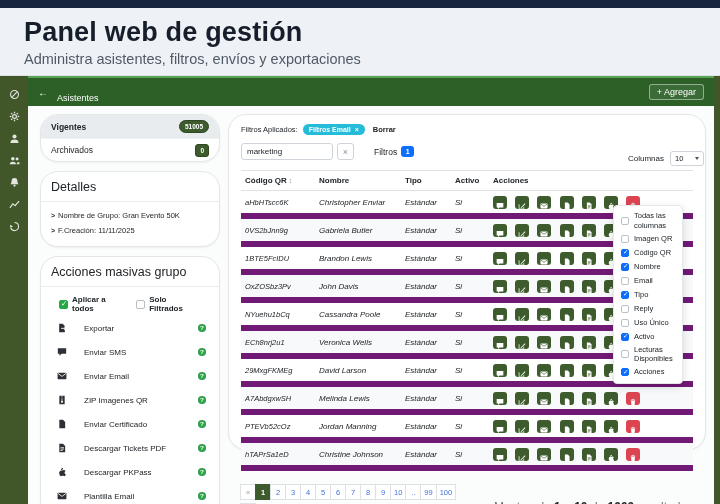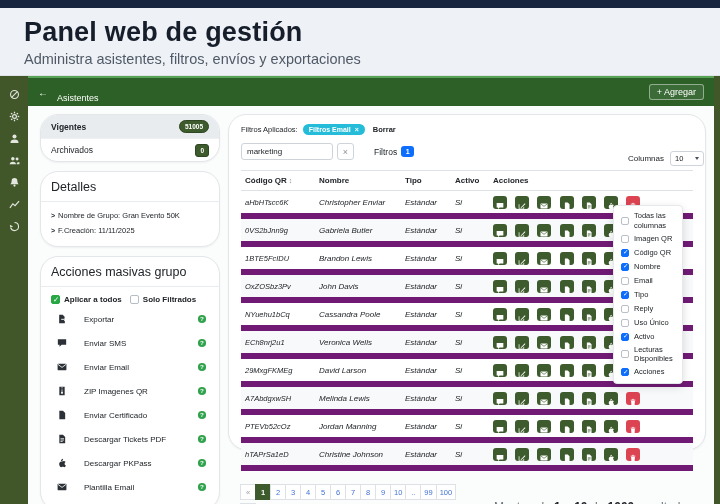--- a/index.html
+++ b/index.html
@@ -43,21 +43,21 @@
                 font-size:6.5px; font-weight:bold; padding:2px 5px; border-radius:8px; }
   .tab:last-of-type .badge { border-radius:3px; padding:2px 4px; }
 
   .pad-card { padding:8px 10px 10px; }
   .card-title { font-size:12.5px; color:#212529; }
   .hr { height:1px; background:#e9ecef; margin:7px -10px 8px; }
   .kv { font-size:7.5px; margin-top:3px; line-height:1.5; }
   .kv::before { content:">"; font-weight:800; margin-right:3px; font-size:7px; }
   .kv b { font-weight:normal; }
 
-  .cbx-row { display:flex; gap:8px; margin:8px 0 3px; font-size:8px; font-weight:bold; }
+  .cbx-row { display:flex; gap:8px; margin:8px 8px 3px; font-size:8px; font-weight:bold; }
   .cbx-row label { display:flex; align-items:center; gap:4px; cursor:pointer; }
   .cbx { width:9px; height:9px; border:1px solid #b6bdc4; border-radius:2px; background:#fff; position:relative; flex:none; }
   .cbx.on { background:#28a745; border-color:#28a745; }
   .cbx.on::after { content:"\2713"; position:absolute; left:1px; top:-1.5px; color:#fff; font-size:7.5px; }
   .act-row { display:flex; align-items:center; gap:17px; padding:7px 2px 7px 6px; font-size:8px; cursor:pointer; }
   .act-ico { width:10px; height:10px; flex:none; color:#2b3136; --cbg:#fff; }
   .help { width:10px; height:10px; margin-left:auto; flex:none; color:#31a24c; --cbg:#fff; }
 
   
   .main-card { flex:1; position:relative; padding:9px 12px 0; height:336px; }

